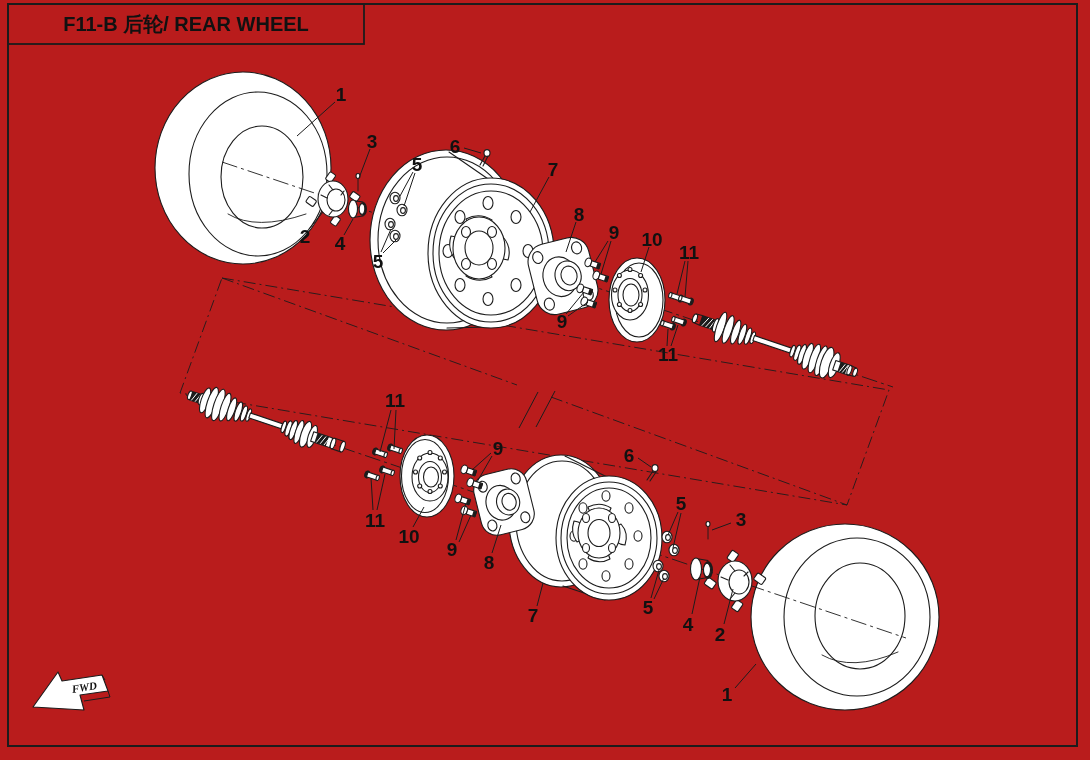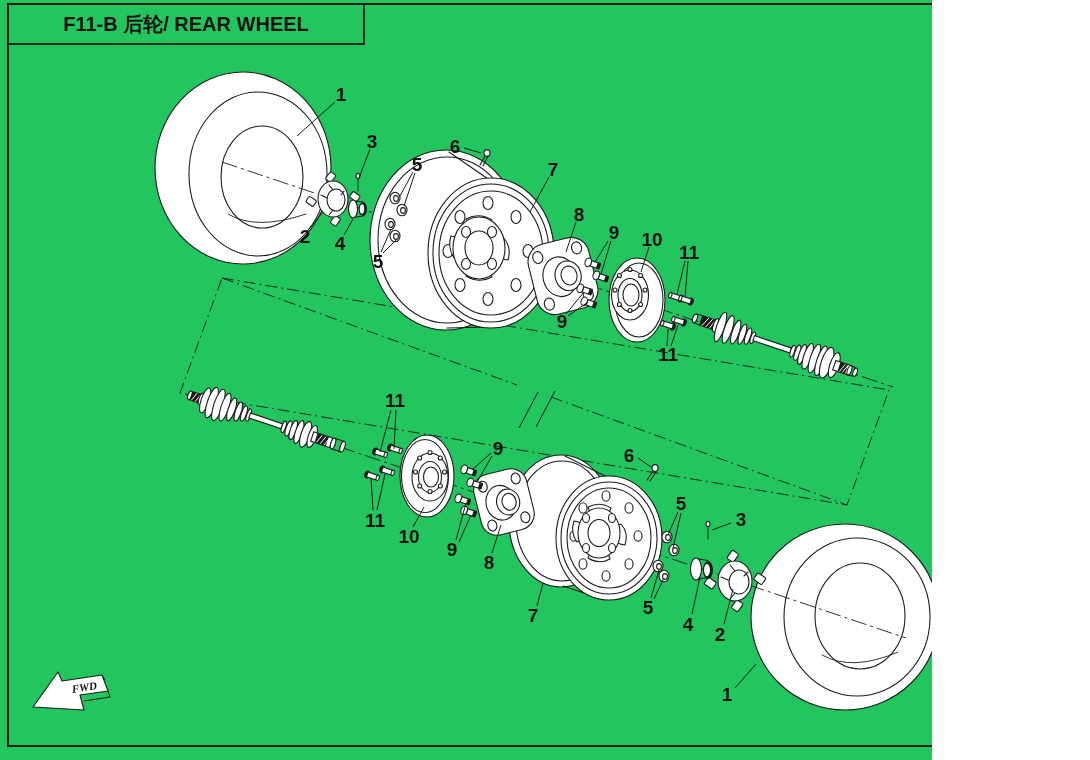--- a/index.html
+++ b/index.html
@@ -1,16 +1,16 @@
 <!DOCTYPE html>
 <html><head>
 <meta charset="utf-8">
 <style>
   html,body{margin:0;padding:0;background:#fff;}
-  .page{position:relative;width:932px;height:760px;background:#22c55e;overflow:hidden;
+  .page{position:relative;width:1090px;height:760px;background:#b91c1c;overflow:hidden;
         font-family:"Liberation Sans","DejaVu Sans",sans-serif;}
   svg{position:absolute;left:0;top:0;}
   .outline{fill:none;stroke:#1c1c1c;}
   .part{fill:#ffffff;stroke:#1c1c1c;stroke-width:1.1;stroke-linejoin:round;stroke-linecap:round;}
   .thin{stroke-width:0.9;}
   .dark{fill:#1c1c1c;stroke:none;}
   .hatch{stroke:#ffffff;stroke-width:0.9;}
   .leader{stroke:#1c1c1c;stroke-width:1;fill:none;}
   .cline{stroke:#1c1c1c;stroke-width:0.9;fill:none;stroke-dasharray:16 4 3 4;}
   .dbox{stroke:#1c1c1c;stroke-width:0.9;fill:none;stroke-dasharray:12 4 2 4;}

